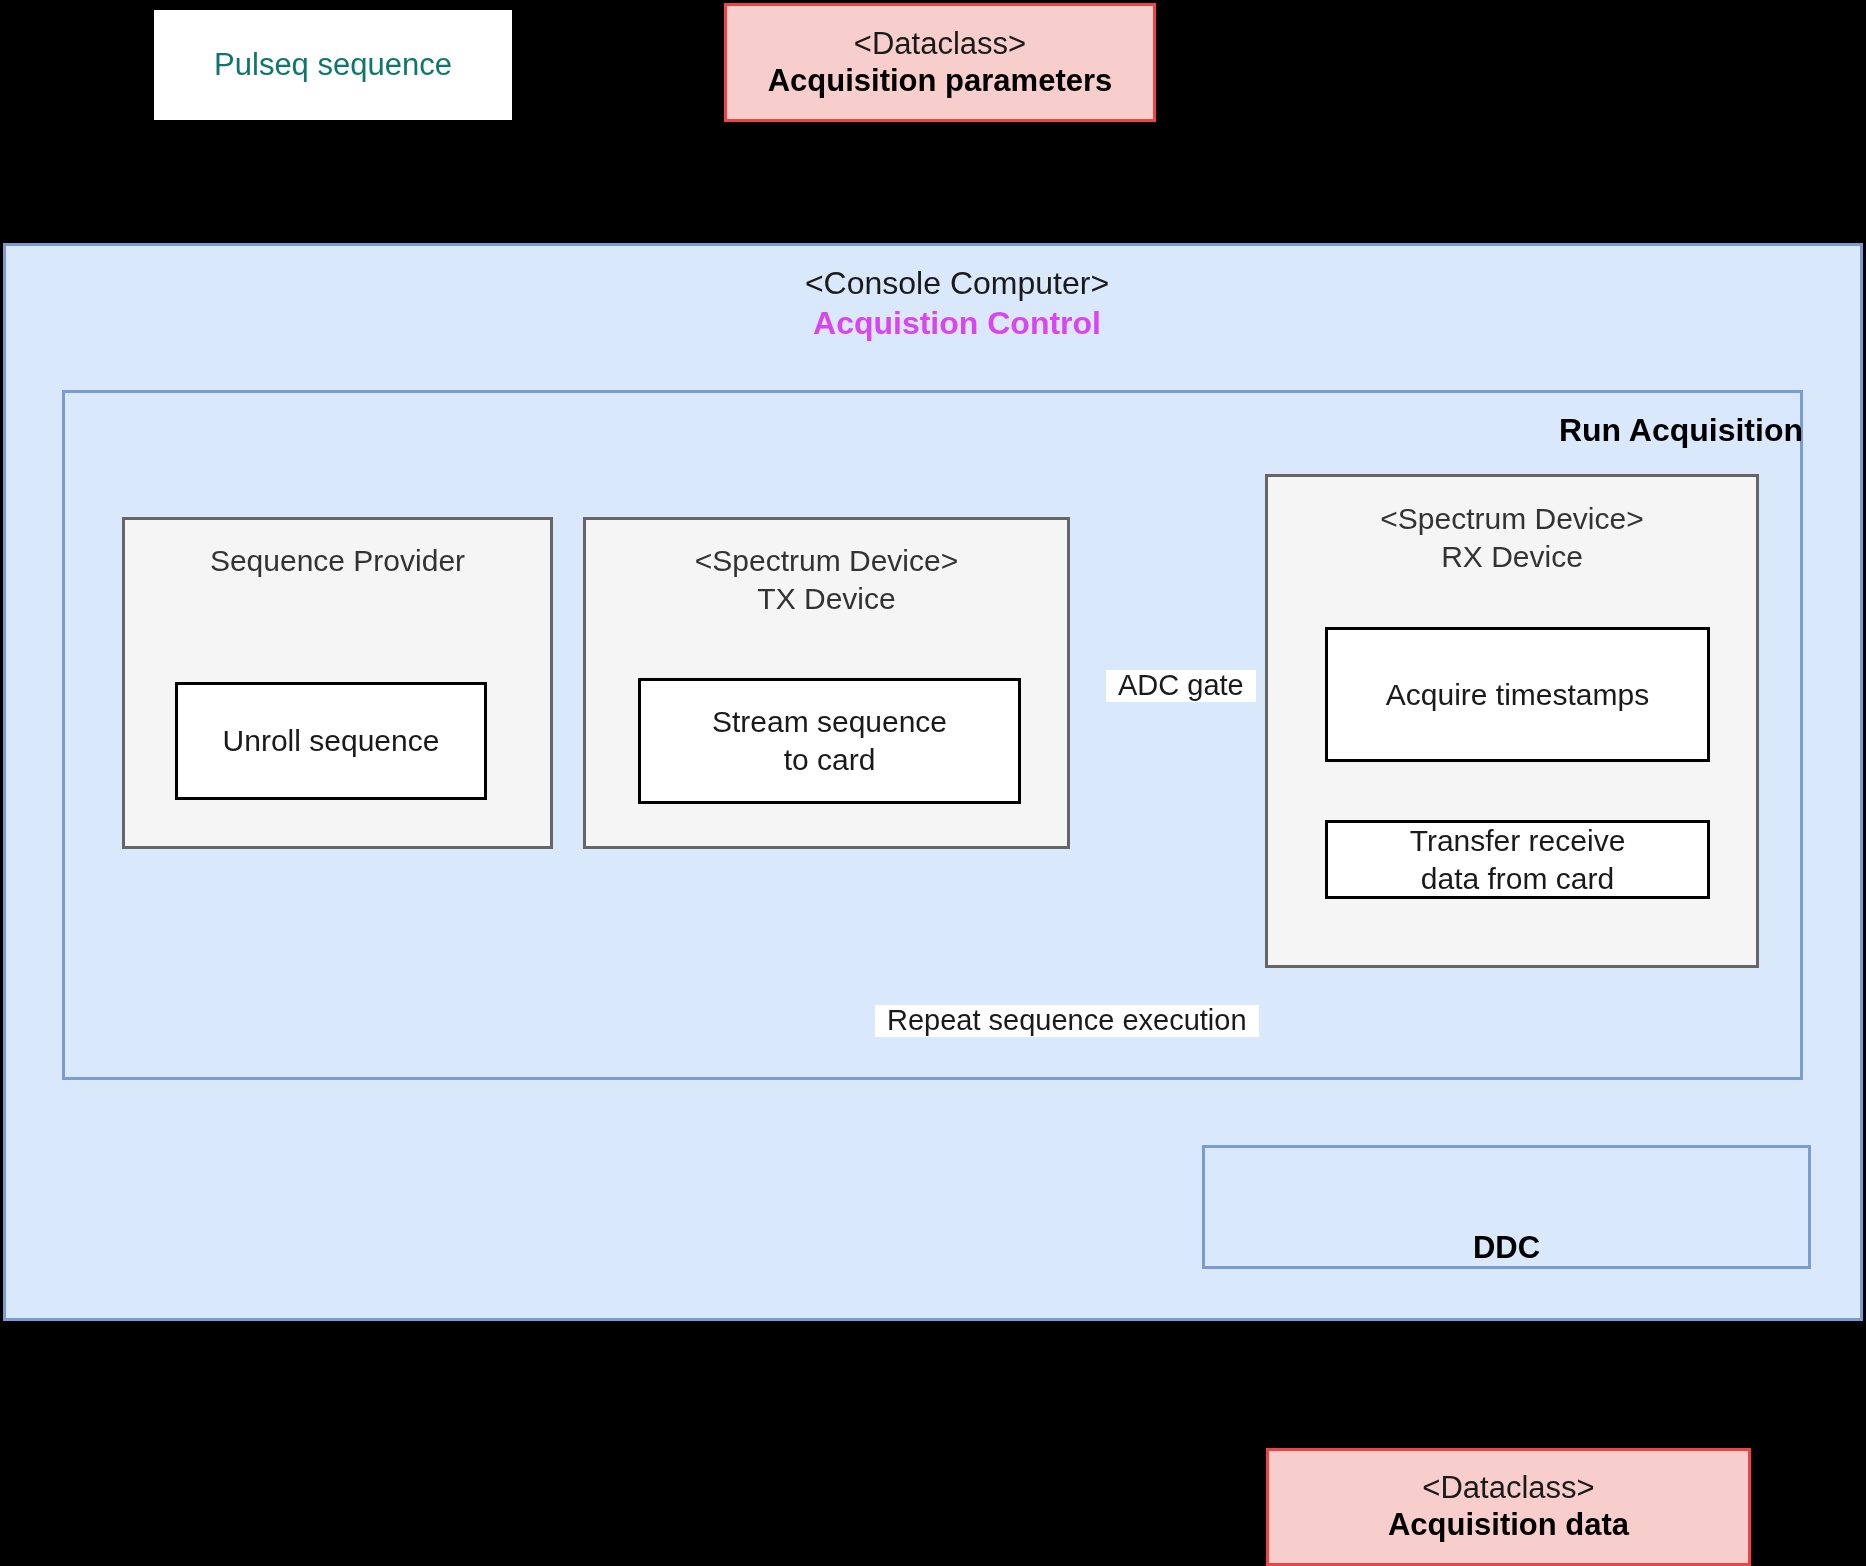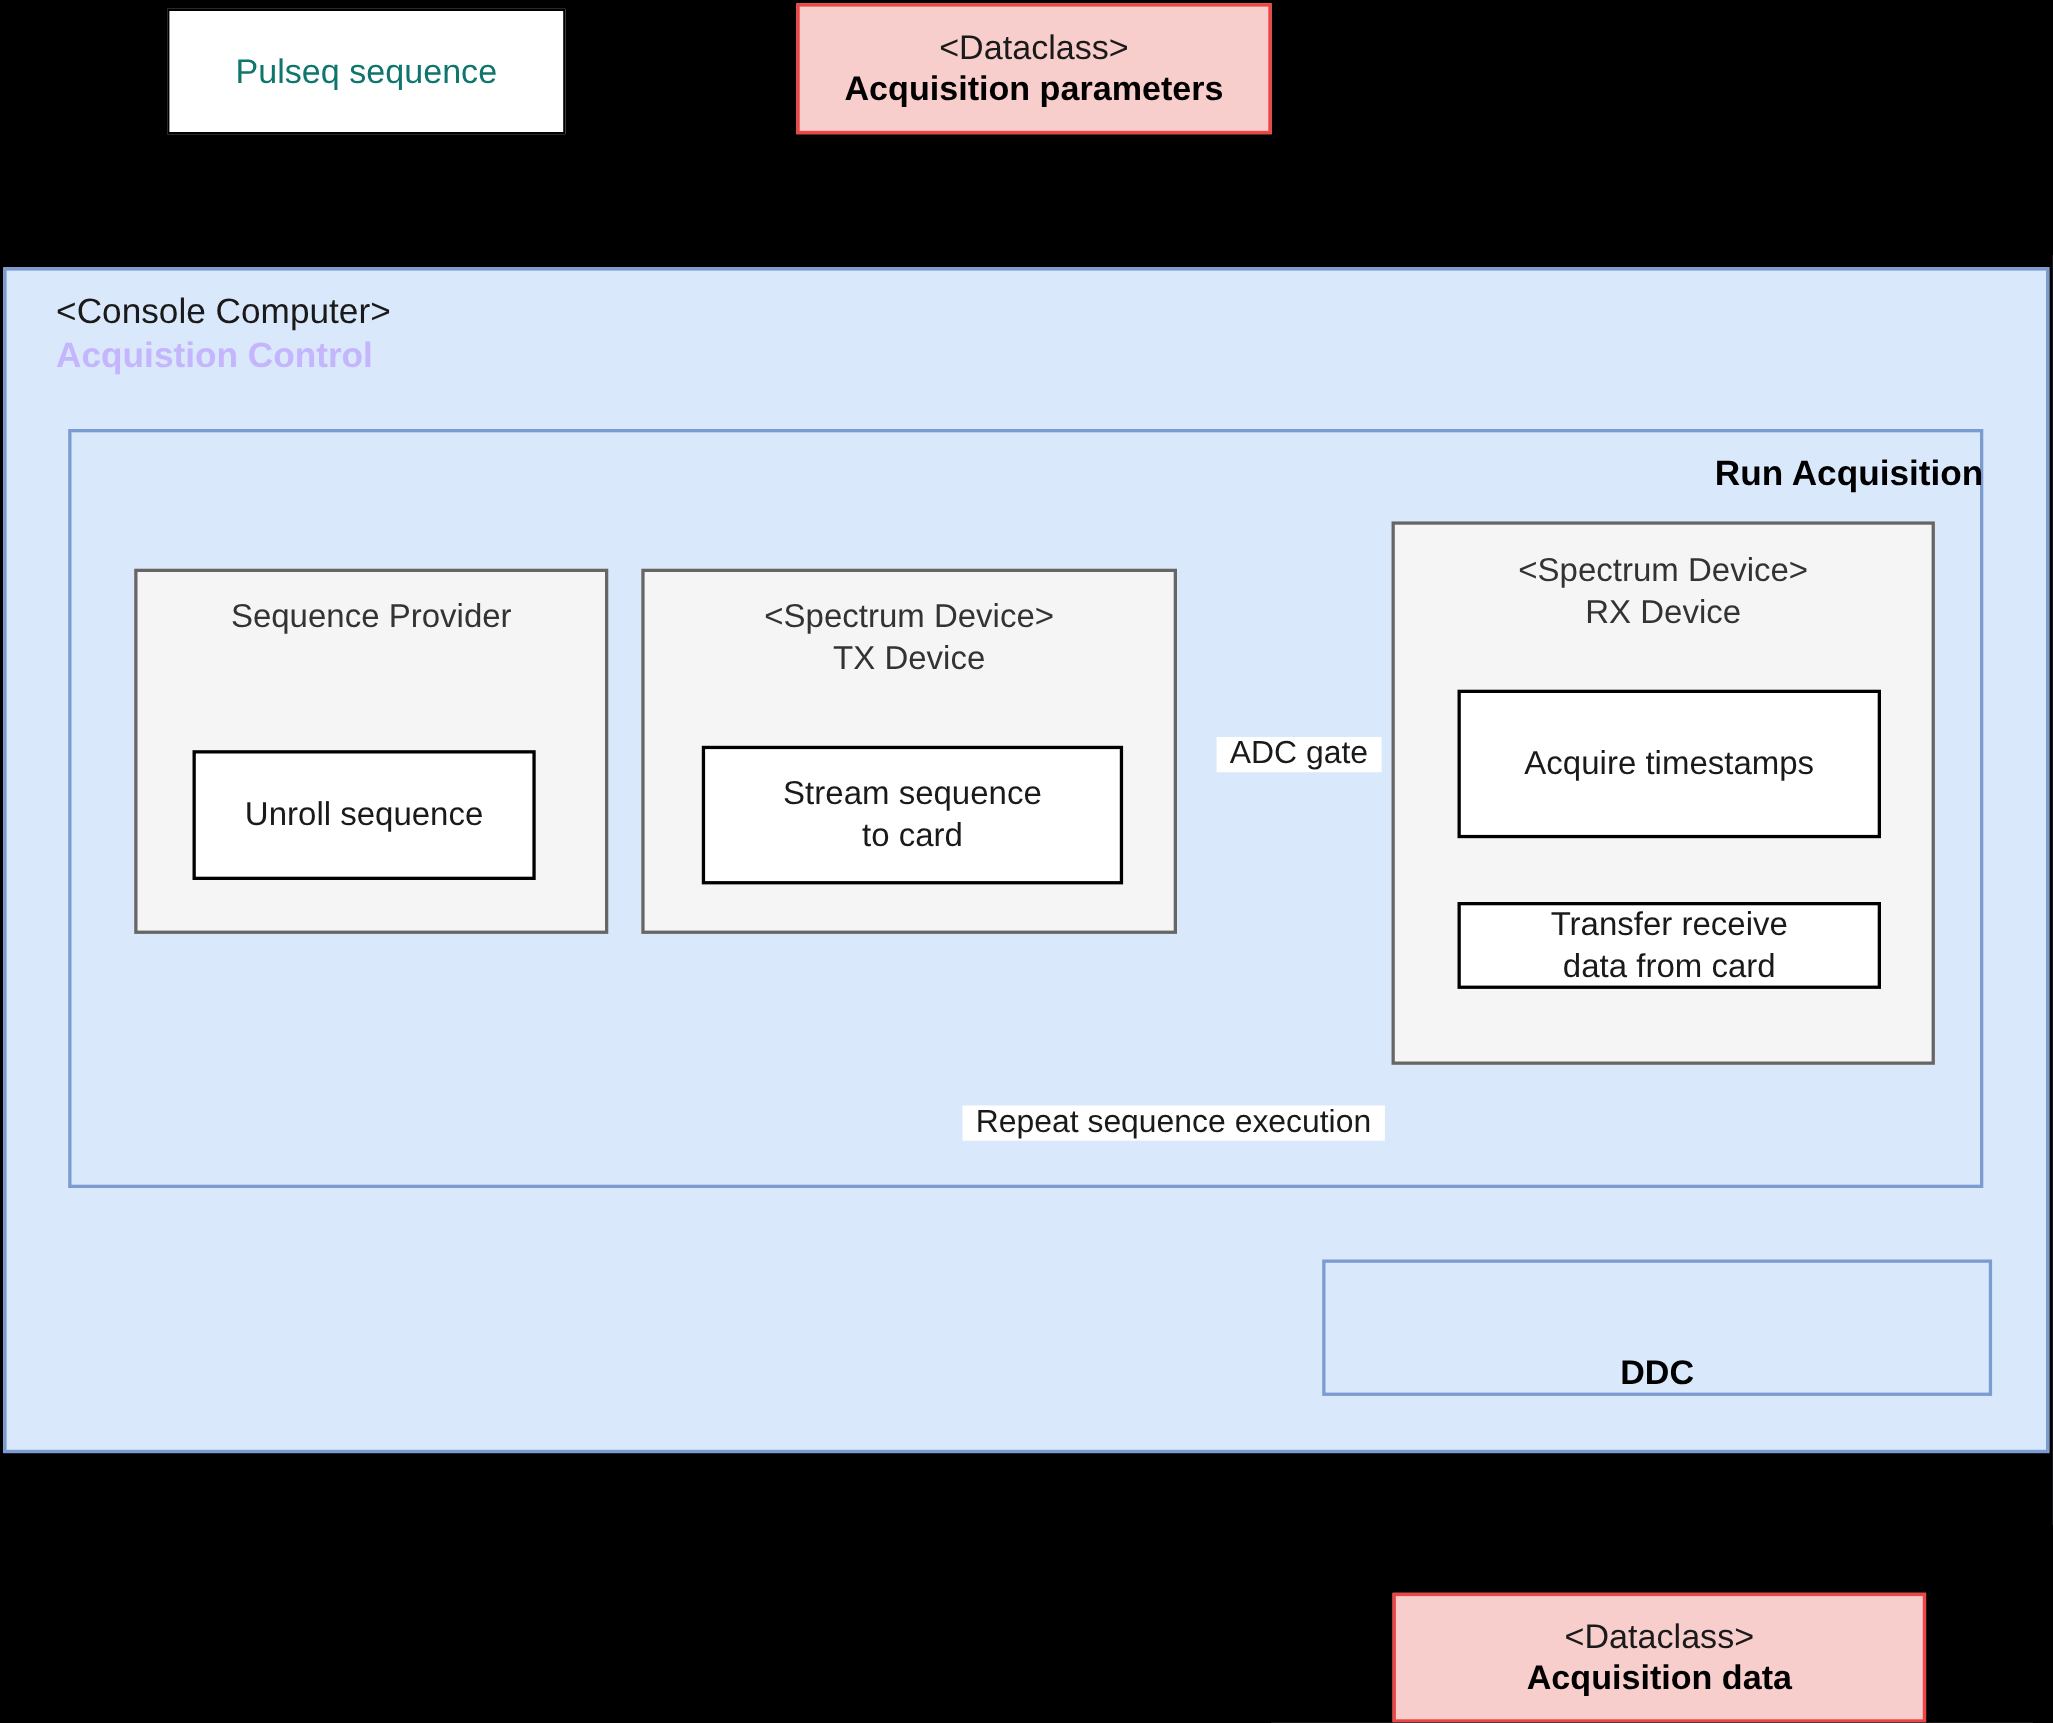--- a/index.html
+++ b/index.html
@@ -52,33 +52,33 @@
     color: #000000;
     line-height: 1.18;
   }
 
   
   .console-panel {
     background: #dae8fc;
     border: 3px solid #7b9cd0;
   }
   .console-head {
-    text-align: left;
+    text-align: center;
     line-height: 1.25;
     padding-left: 48px;
   }
   .console-head .stereotype {
     font-size: 32px;
     color: #1a1a1a;
     display: block;
   }
   .console-head .title {
     font-size: 32px;
     font-weight: bold;
-    color: #c4b5fd;
+    color: #d946ef;
     display: block;
   }
 
   
   .run-panel {
     background: #dae8fc;
     border: 3px solid #7b9cd0;
   }
   .run-title {
     text-align: right;

